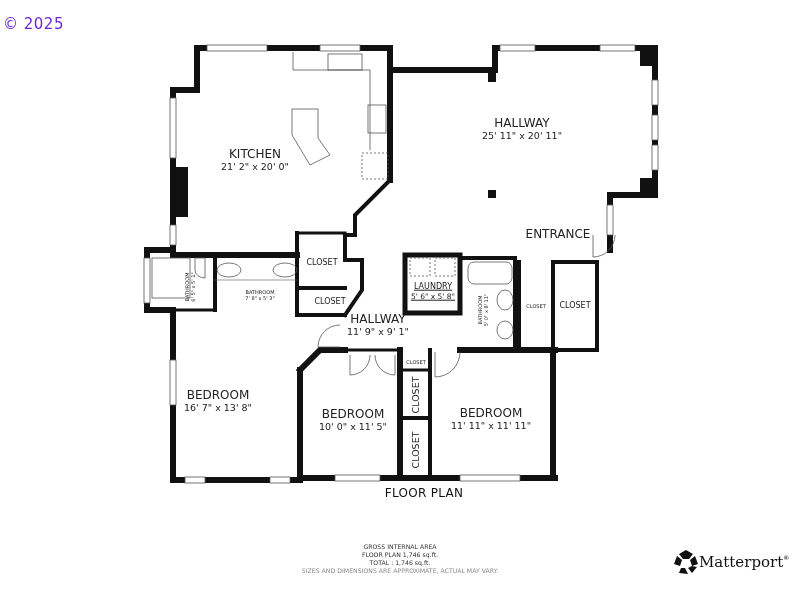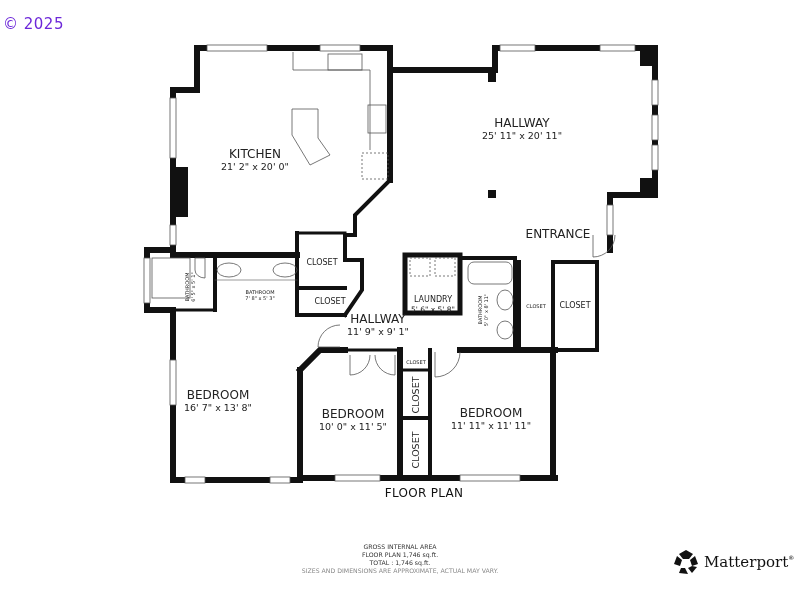--- a/index.html
+++ b/index.html
@@ -12,21 +12,21 @@
   .small .room-name{font-size:8px;}
   .small .room-dim{font-size:7.5px;}
   .tiny{font-size:5px;}
   .vert{transform:translate(-50%,-50%) rotate(-90deg);}
   .closet{font-size:8px;}
   .closet-lg{font-size:9.5px;}
   .plan-title{position:absolute;left:400px;top:493px;transform:translate(-50%,-50%);font-size:12px;color:#111;letter-spacing:0.3px;padding-left:48px;}
   .area{position:absolute;left:400px;top:543px;transform:translateX(-50%);text-align:center;font-size:6.2px;line-height:8px;color:#333;}
   .area .note{color:#888;}
   .logo{position:absolute;left:673px;top:549px;display:flex;align-items:center;}
-  .logo-text{font-family:"DejaVu Serif",serif;font-size:15px;color:#111;margin-left:5px;}
+  .logo-text{font-family:"DejaVu Serif",serif;font-size:15px;color:#111;}
 </style>
 </head>
 <body>
 
 <div class="copyright">© 2025</div>
 
 <svg id="plan" width="800" height="600" viewBox="0 0 800 600">
   <g fill="none" stroke="#111" stroke-width="6" stroke-linecap="square" stroke-linejoin="miter">
 
     <polyline points="197,48 197,90 173,90 173,250"></polyline>
@@ -132,21 +132,21 @@
 <div class="lbl closet" style="left:322px;top:263px;">CLOSET</div>
 <div class="lbl closet" style="left:330px;top:302px;">CLOSET</div>
 <div class="lbl small" style="left:260px;top:295px;">
   <div class="tiny">BATHROOM</div>
   <div class="tiny">7' 8" x 5' 3"</div>
 </div>
 <div class="lbl vert" style="left:190px;top:287px;">
   <div class="tiny">BATHROOM</div>
   <div class="tiny">6' 5" x 5' 1"</div>
 </div>
-<div class="lbl small" style="left:433px;top:304px;">
+<div class="lbl small" style="left:433px;top:291px;text-decoration:underline;">
   <div class="room-name">LAUNDRY</div>
   <div class="room-dim">5' 6" x 5' 8"</div>
 </div>
 <div class="lbl vert" style="left:483px;top:310px;">
   <div class="tiny">BATHROOM</div>
   <div class="tiny">5' 0" x 8' 11"</div>
 </div>
 <div class="lbl tiny" style="left:536px;top:306px;">CLOSET</div>
 <div class="lbl closet" style="left:575px;top:306px;">CLOSET</div>
 <div class="lbl" style="left:378px;top:325px;">

